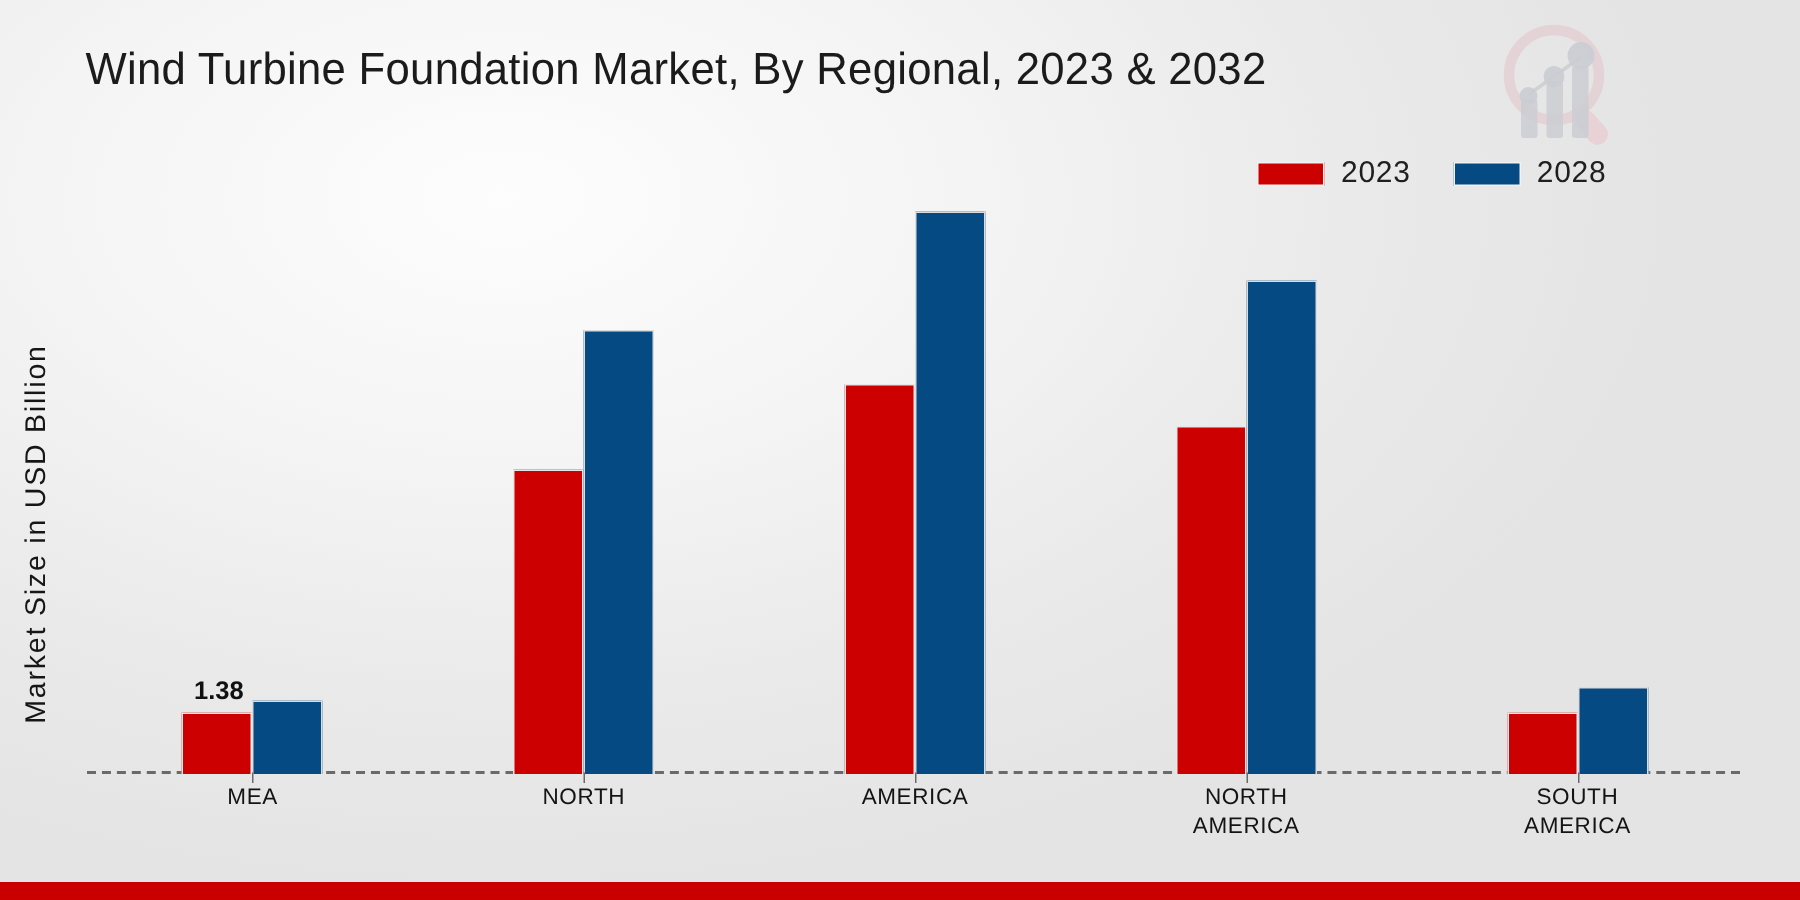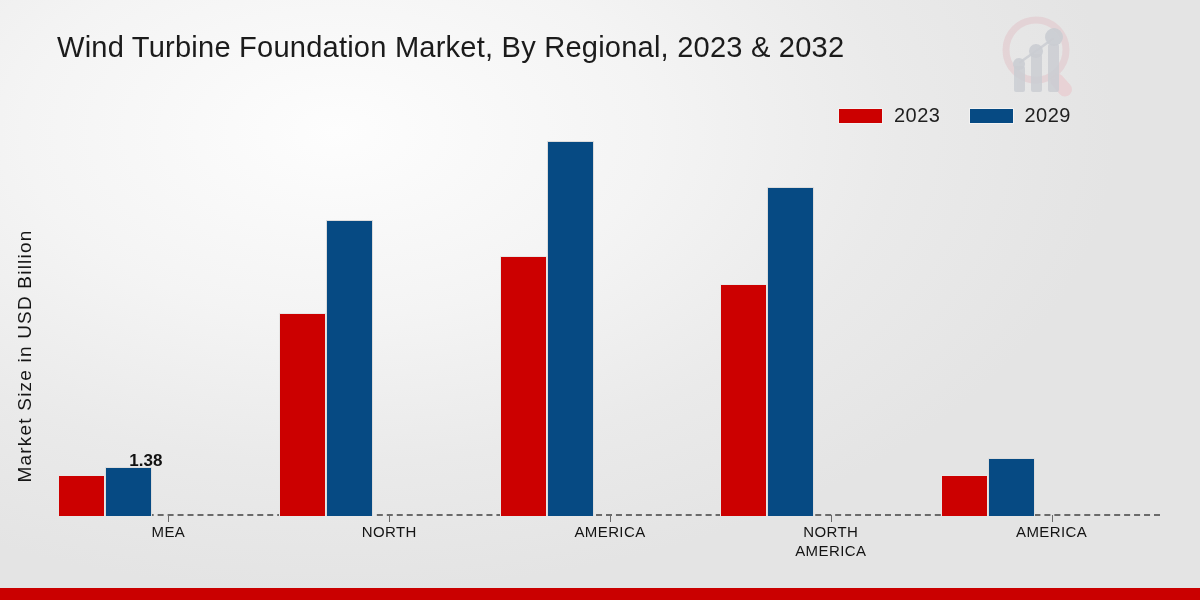--- a/index.html
+++ b/index.html
@@ -56,21 +56,21 @@
   .baseline{
     position:absolute;left:0;bottom:0;width:1102px;height:0;
     border-top:2px dashed #6a6a6a;
   }
   .groups{
     position:absolute;left:0;bottom:0;width:1104px;height:396px;
     display:flex;align-items:flex-end;
   }
   .group{
     flex:1 1 0;height:100%;position:relative;
-    display:flex;align-items:flex-end;justify-content:flex-start;
+    display:flex;align-items:flex-end;justify-content:center;
   }
   .bar{width:47px;box-sizing:border-box;}
   .bar.red{background:#cc0000;border:1px solid #e7e7e7;border-bottom:none;}
   .bar.blue{background:#064a83;border:1px solid #dcdcdc;border-bottom:none;}
   .tick{
     position:absolute;bottom:-6px;left:50%;width:1px;height:7px;background:#6a6a6a;
   }
   .vlabel{
     position:absolute;left:50%;transform:translateX(-118%);
     font-size:17px;font-weight:bold;color:#111;
@@ -122,21 +122,21 @@
 
   <div class="title">Wind Turbine Foundation Market, By Regional, 2023 &amp; 2032</div>
 
   <div class="legend">
     <div class="legend-item">
       <span class="swatch" style="background:#cc0000"></span>
       <span class="legend-label">2023</span>
     </div>
     <div class="legend-item">
       <span class="swatch" style="background:#064a83"></span>
-      <span class="legend-label">2029</span>
+      <span class="legend-label">2028</span>
     </div>
   </div>
 
   <div class="ytitle">Market Size in USD Billion</div>
 
   <div class="plot">
     <div class="baseline"></div>
     <div class="groups" id="groups">
         <div class="group">
           <div class="bar red" title="2023: 1.38" style="height: 41px;"></div>
@@ -175,18 +175,19 @@
         <div>NORTH</div>
       </div>
       <div class="xlabel">
         <div>AMERICA</div>
       </div>
       <div class="xlabel">
         <div>NORTH</div>
         <div>AMERICA</div>
       </div>
       <div class="xlabel">
+        <div>SOUTH</div>
         <div>AMERICA</div>
       </div>
     </div>
 
   <div class="bottombar"></div>
 </div>
 
 </body></html>

